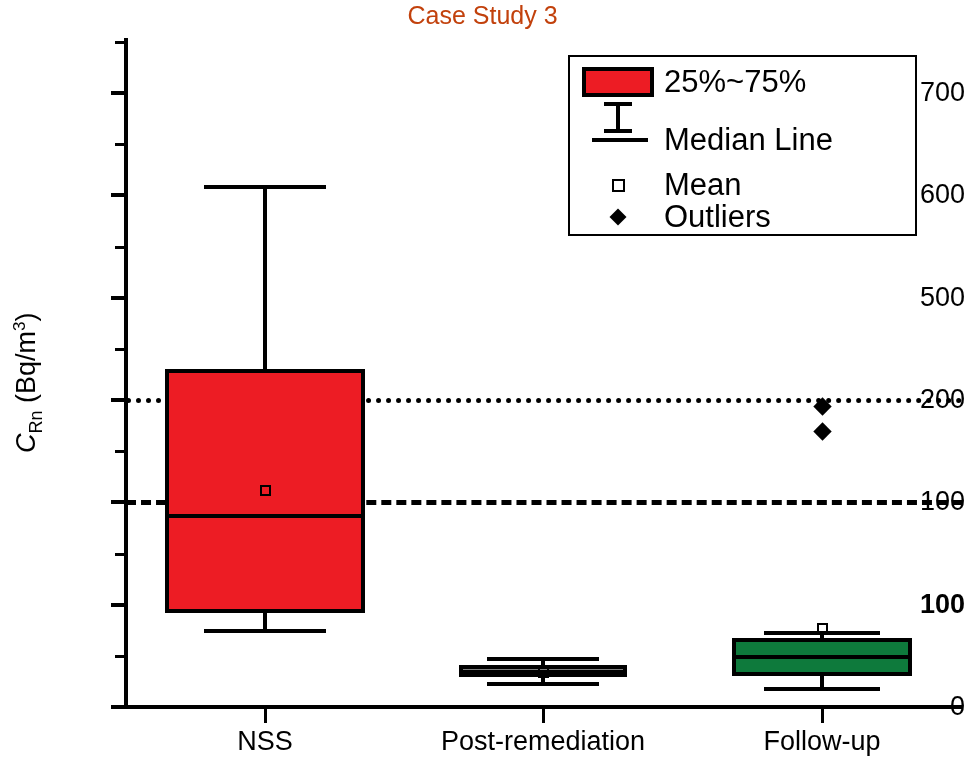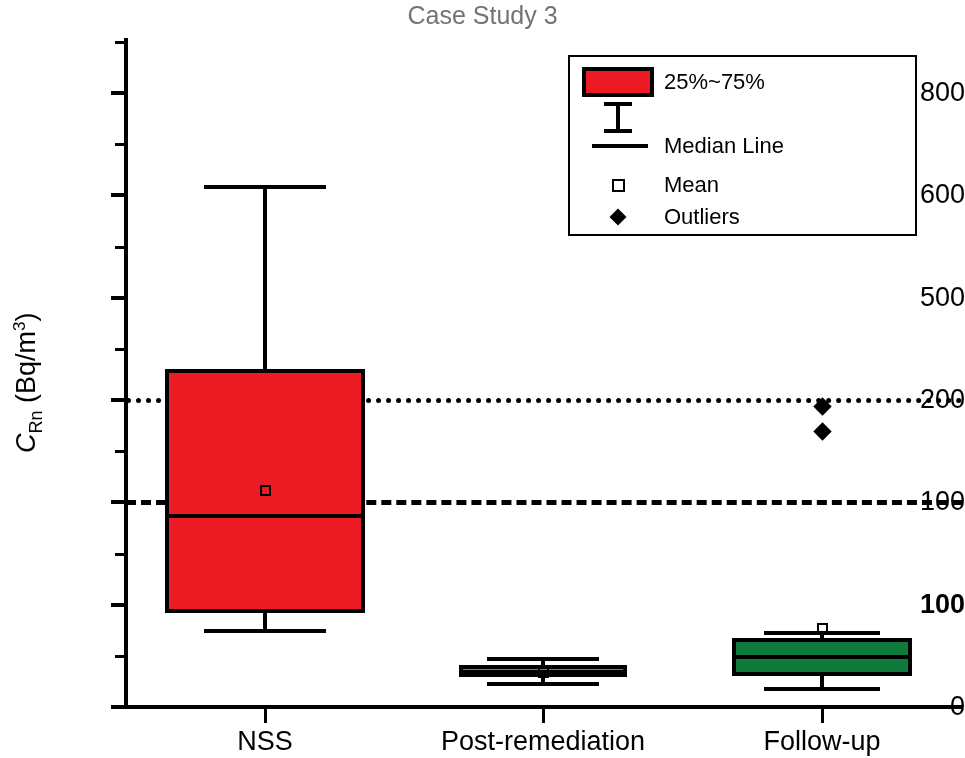--- a/index.html
+++ b/index.html
@@ -1,21 +1,21 @@
 <!DOCTYPE html>
 <html><head>
 <meta charset="utf-8">
 <style>
   html,body{margin:0;padding:0;background:#ffffff;}
   body{width:965px;height:758px;overflow:hidden;
        font-family:"Liberation Sans",sans-serif;color:#000;}
   #stage{position:relative;width:965px;height:758px;}
 
   .title{position:absolute;left:0;top:0;width:965px;text-align:center;
-         font-size:25px;line-height:30px;color:#737373;}
+         font-size:25px;line-height:30px;color:#c2410c;}
 
   
   .axis-y{position:absolute;left:124px;top:38px;width:4px;height:671px;background:#000;}
   .axis-x{position:absolute;left:124px;top:705px;width:838px;height:4px;background:#000;}
 
   .tick-major{position:absolute;width:13px;height:4px;background:#000;left:111px;}
   .tick-minor{position:absolute;width:9px;height:3px;background:#000;left:115px;}
   .ytlabel{position:absolute;right:0;width:90px;text-align:right;font-size:27px;
            line-height:27px;color:#000;}
   .ylab-wrap{position:absolute;left:0;top:0;width:108px;height:758px;}
@@ -43,21 +43,21 @@
   .whisker-cap{position:absolute;height:4px;background:#000;}
   .mean-mark{position:absolute;width:11px;height:11px;border:2px solid #000;
              box-sizing:border-box;background:transparent;}
   .outlier{position:absolute;width:13px;height:13px;background:#000;
            transform:rotate(45deg);}
 
   
   .legend{position:absolute;border:2px solid #000;background:#fff;box-sizing:border-box;}
   .lg-row{position:absolute;display:flex;align-items:center;}
   .lg-key{width:92px;height:34px;position:relative;flex:0 0 92px;}
-  .lg-text{font-size:22px;line-height:30px;color:#000;white-space:nowrap;}
+  .lg-text{font-size:31px;line-height:30px;color:#000;white-space:nowrap;}
   .key-swatch{position:absolute;left:10px;top:2px;width:72px;height:30px;
               border:4px solid #000;box-sizing:border-box;}
   .key-iqr-v{position:absolute;left:44px;top:2px;width:4px;height:31px;background:#000;}
   .key-iqr-top{position:absolute;left:32px;top:2px;width:28px;height:4px;background:#000;}
   .key-iqr-bot{position:absolute;left:32px;top:29px;width:28px;height:4px;background:#000;}
   .key-median{position:absolute;left:20px;top:15px;width:56px;height:4px;background:#000;}
   .key-mean{position:absolute;left:40px;top:11px;width:13px;height:13px;
             border:2px solid #000;box-sizing:border-box;}
   .key-out{position:absolute;left:40px;top:11px;width:12px;height:12px;background:#000;
            transform:rotate(45deg);}
@@ -85,21 +85,21 @@
       <div class="ytlabel" style="top: 590.667px; font-weight: bold;">100</div>
       <div class="tick-major" style="top: 500.333px;"></div>
       <div class="ytlabel" style="top: 488.333px;">100</div>
       <div class="tick-major" style="top: 398px;"></div>
       <div class="ytlabel" style="top: 386px;">200</div>
       <div class="tick-major" style="top: 295.667px;"></div>
       <div class="ytlabel" style="top: 283.667px;">500</div>
       <div class="tick-major" style="top: 193.333px;"></div>
       <div class="ytlabel" style="top: 181.333px;">600</div>
       <div class="tick-major" style="top: 91px;"></div>
-      <div class="ytlabel" style="top: 79px;">800</div>
+      <div class="ytlabel" style="top: 79px;">700</div>
       <div class="tick-minor" style="top: 654.833px;"></div>
       <div class="tick-minor" style="top: 552.5px;"></div>
       <div class="tick-minor" style="top: 450.167px;"></div>
       <div class="tick-minor" style="top: 347.833px;"></div>
       <div class="tick-minor" style="top: 245.5px;"></div>
       <div class="tick-minor" style="top: 143.167px;"></div>
       <div class="tick-minor" style="top: 40.8333px;"></div>
     </div>
   <div id="xticks">
       <div class="xtick" style="left: 264px;"></div>
@@ -152,21 +152,21 @@
         </div>
         <div class="lg-text">25%~75%</div>
       </div>
       <div class="lg-row" style="left: 2px; top: 43px;">
         <div class="lg-key">
           <div class="key-iqr-v"></div>
           <div class="key-iqr-top"></div>
           <div class="key-iqr-bot"></div>
         </div>
       </div>
-      <div class="lg-row" style="left: 2px; top: 72px;">
+      <div class="lg-row" style="left: 2px; top: 66px;">
         <div class="lg-key">
           <div class="key-median"></div>
         </div>
         <div class="lg-text">Median Line</div>
       </div>
       <div class="lg-row" style="left: 2px; top: 111px;">
         <div class="lg-key">
           <div class="key-mean"></div>
         </div>
         <div class="lg-text">Mean</div>

